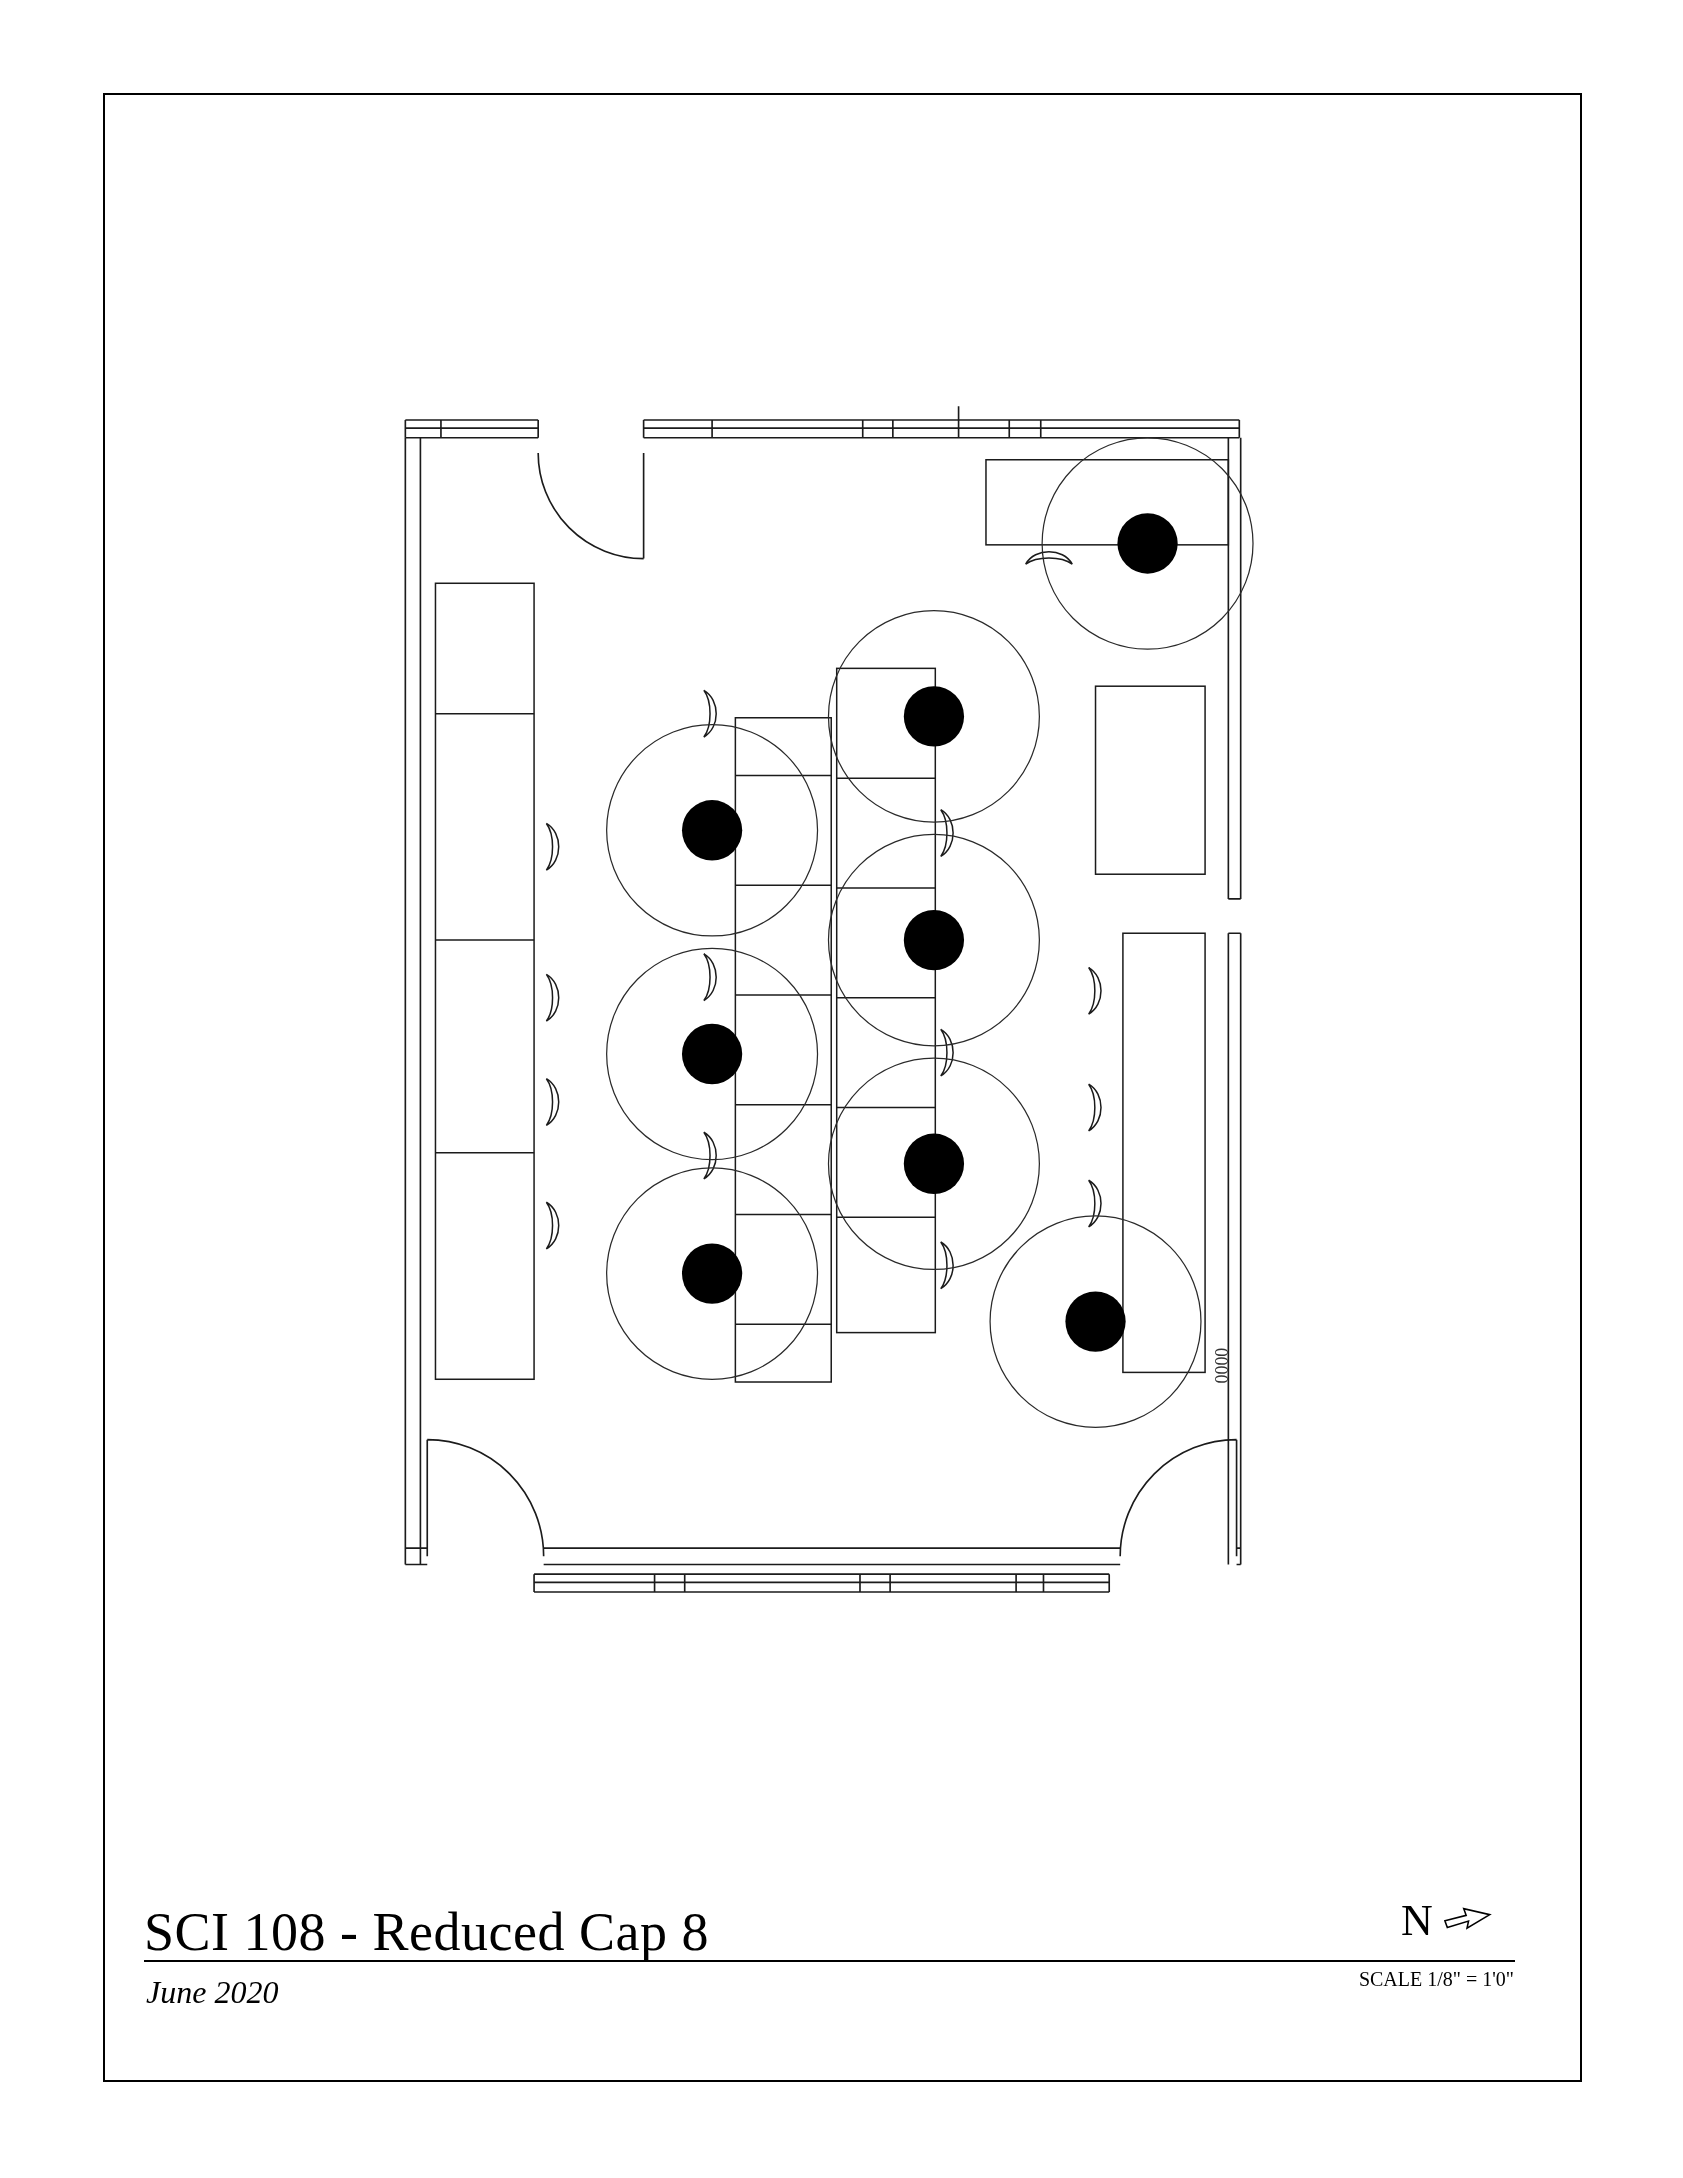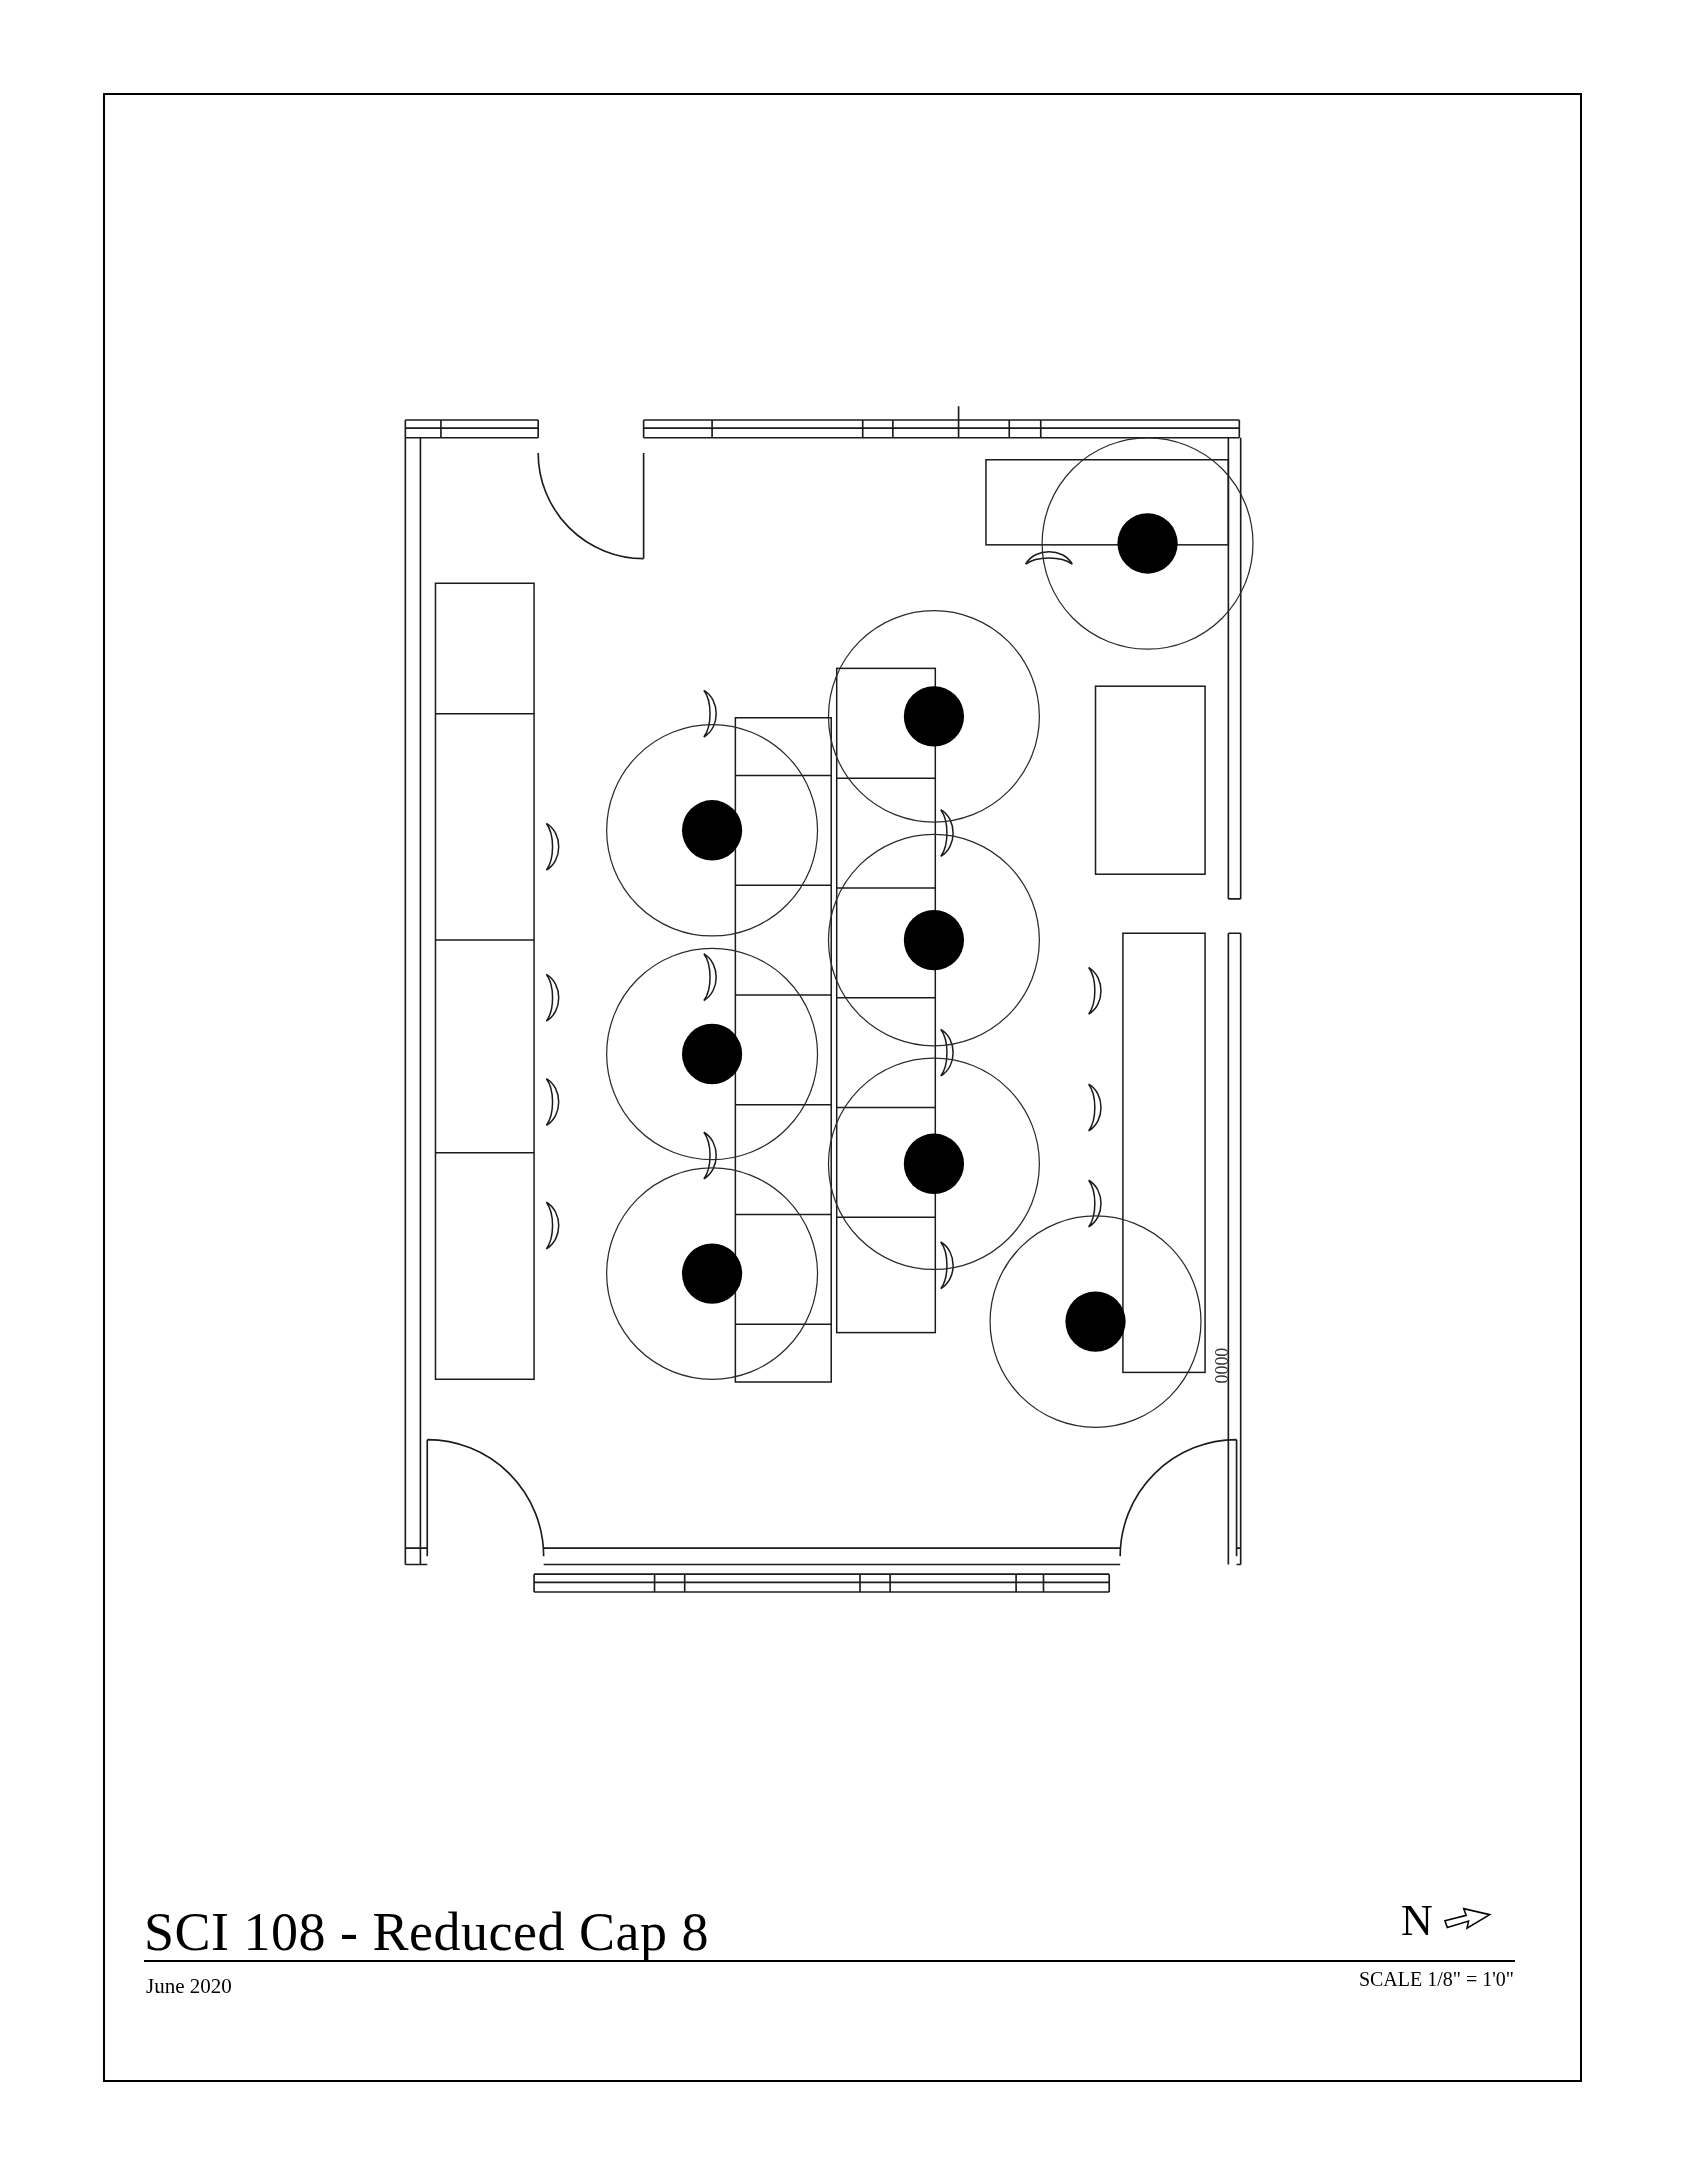--- a/index.html
+++ b/index.html
@@ -32,21 +32,22 @@
   .title {
     position:absolute; left:144px; top:1877px;
     font-size:54px; letter-spacing:0.5px; white-space:nowrap;margin-top:24px;
   }
   .rule {
     position:absolute; left:144px; top:1960px;
     width:1371px; height:2px; background:#000;
   }
   .date {
     position:absolute; left:146px; top:1974px;
-    font-size:21px;
+    font-size:32px;
+    font-style:italic;
   }
   .north {
     position:absolute; left:1401px; top:1895px;
     display:flex; align-items:center; gap:10px;
     font-size:44px;
   }
   .scale {
     position:absolute; left:1148px; top:1968px;
     width:366px; text-align:right; font-size:20px; white-space:nowrap;
   }

